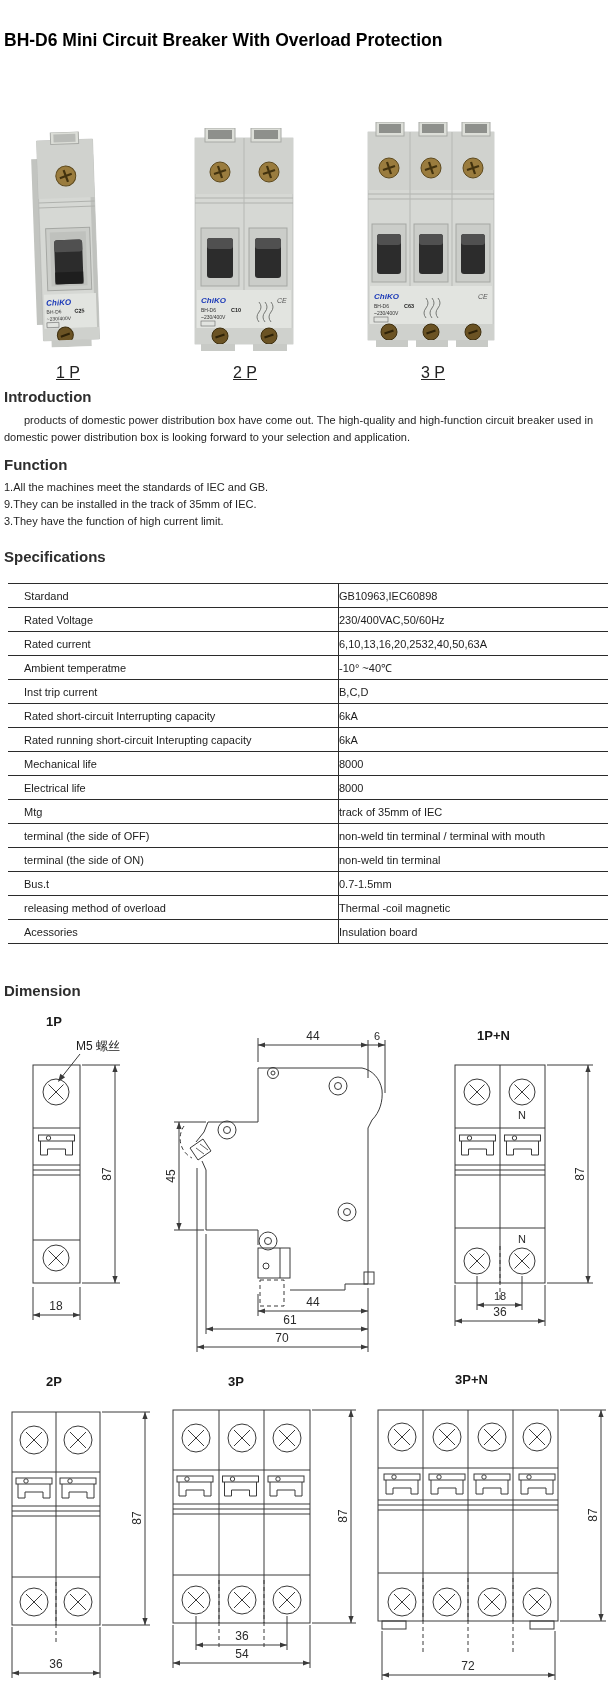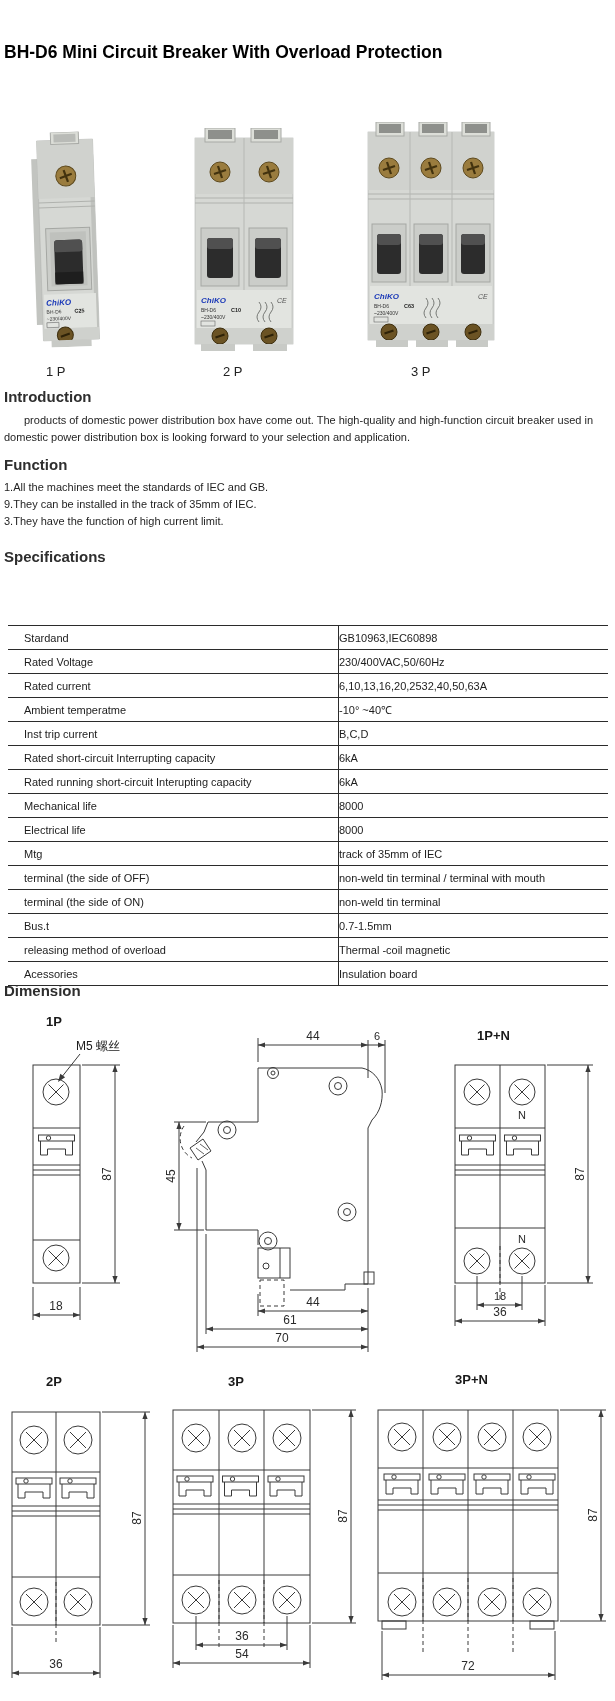--- a/index.html
+++ b/index.html
@@ -1,25 +1,25 @@
 <!DOCTYPE html>
 <html><head>
 <meta charset="utf-8">
 <style>
   html,body{margin:0;padding:0;background:#fff;}
   .page{position:relative;width:615px;height:1701px;background:#ffffff;
         font-family:"Liberation Sans",sans-serif;color:#1a1a1a;overflow:hidden;}
   .abs{position:absolute;}
-  .title{left:4px;top:30px;width:600px;font-size:17.5px;font-weight:bold;color:#000;margin-top:12px;}
-  .photo-label{top:364px;width:44px;font-size:13px;color:#222;}
+  .title{left:4px;top:30px;width:600px;font-size:17.5px;font-weight:bold;color:#000;}
+  .photo-label{top:364px;width:44px;text-align:center;font-size:16px;color:#222;text-decoration:underline;}
   .sec-head{left:4px;font-size:15px;color:#2e2e2e;font-weight:bold;}
   .intro-body{left:4px;top:412px;width:604px;font-size:11px;line-height:17px;color:#1f1f1f;text-indent:20px;}
   .fn-item{left:4px;width:600px;font-size:11px;color:#1f1f1f;}
   table.spec{position:absolute;left:8px;top:583px;width:600px;border-collapse:collapse;
-             border-top:1px solid #2b2b2b;margin-top:42px;}
+             border-top:1px solid #2b2b2b;}
   table.spec td{border-bottom:1px solid #2b2b2b;height:23px;font-size:11px;color:#1c1c1c;padding:0;}
   table.spec td.lbl{width:314px;padding-left:16px;border-right:1px solid #2b2b2b;}
   table.spec td.val{text-align:left;}
   svg text{font-family:"Liberation Sans",sans-serif;}
   .dimtxt{font-size:12px;fill:#2a2a2a;}
   .dimtxt-s{font-size:11px;fill:#2a2a2a;}
   .drwlbl{font-size:13px;font-weight:bold;fill:#1a1a1a;}
   .notetxt{font-size:12px;fill:#1a1a1a;}
   .ph-brand{font-size:8px;font-weight:bold;font-style:italic;fill:#1c3ab8;}
   .ph-small{font-size:5px;fill:#333;}

